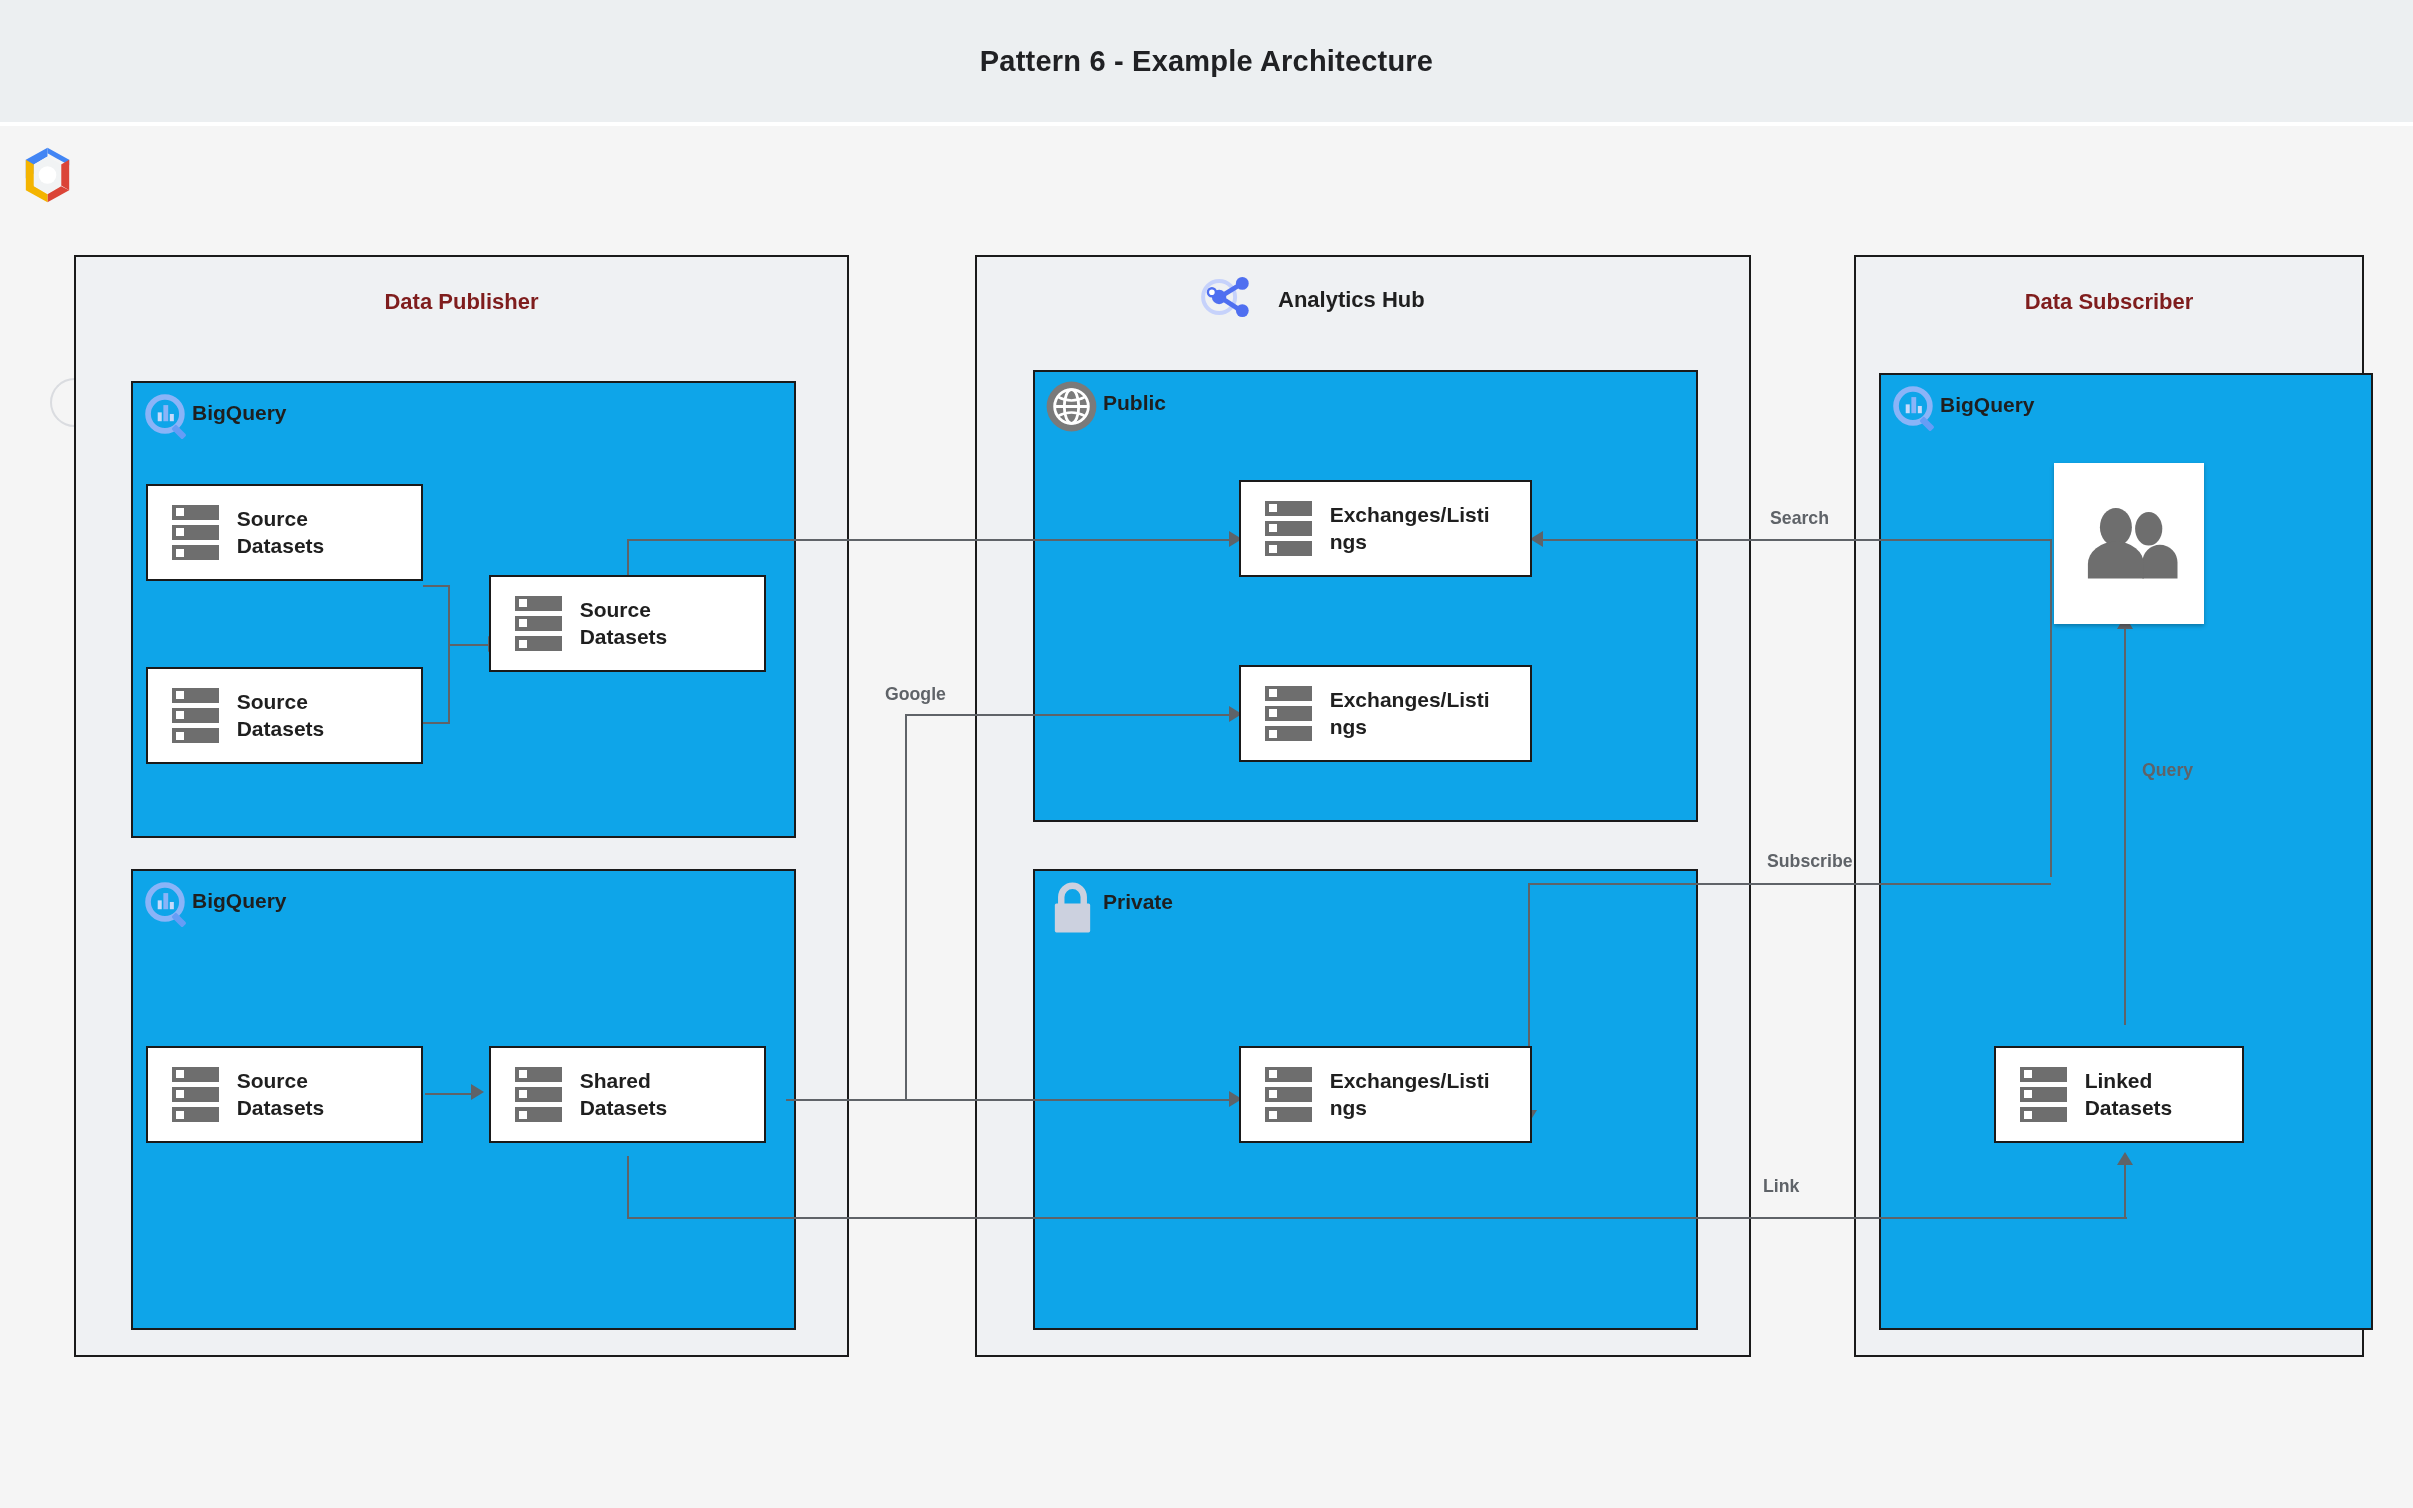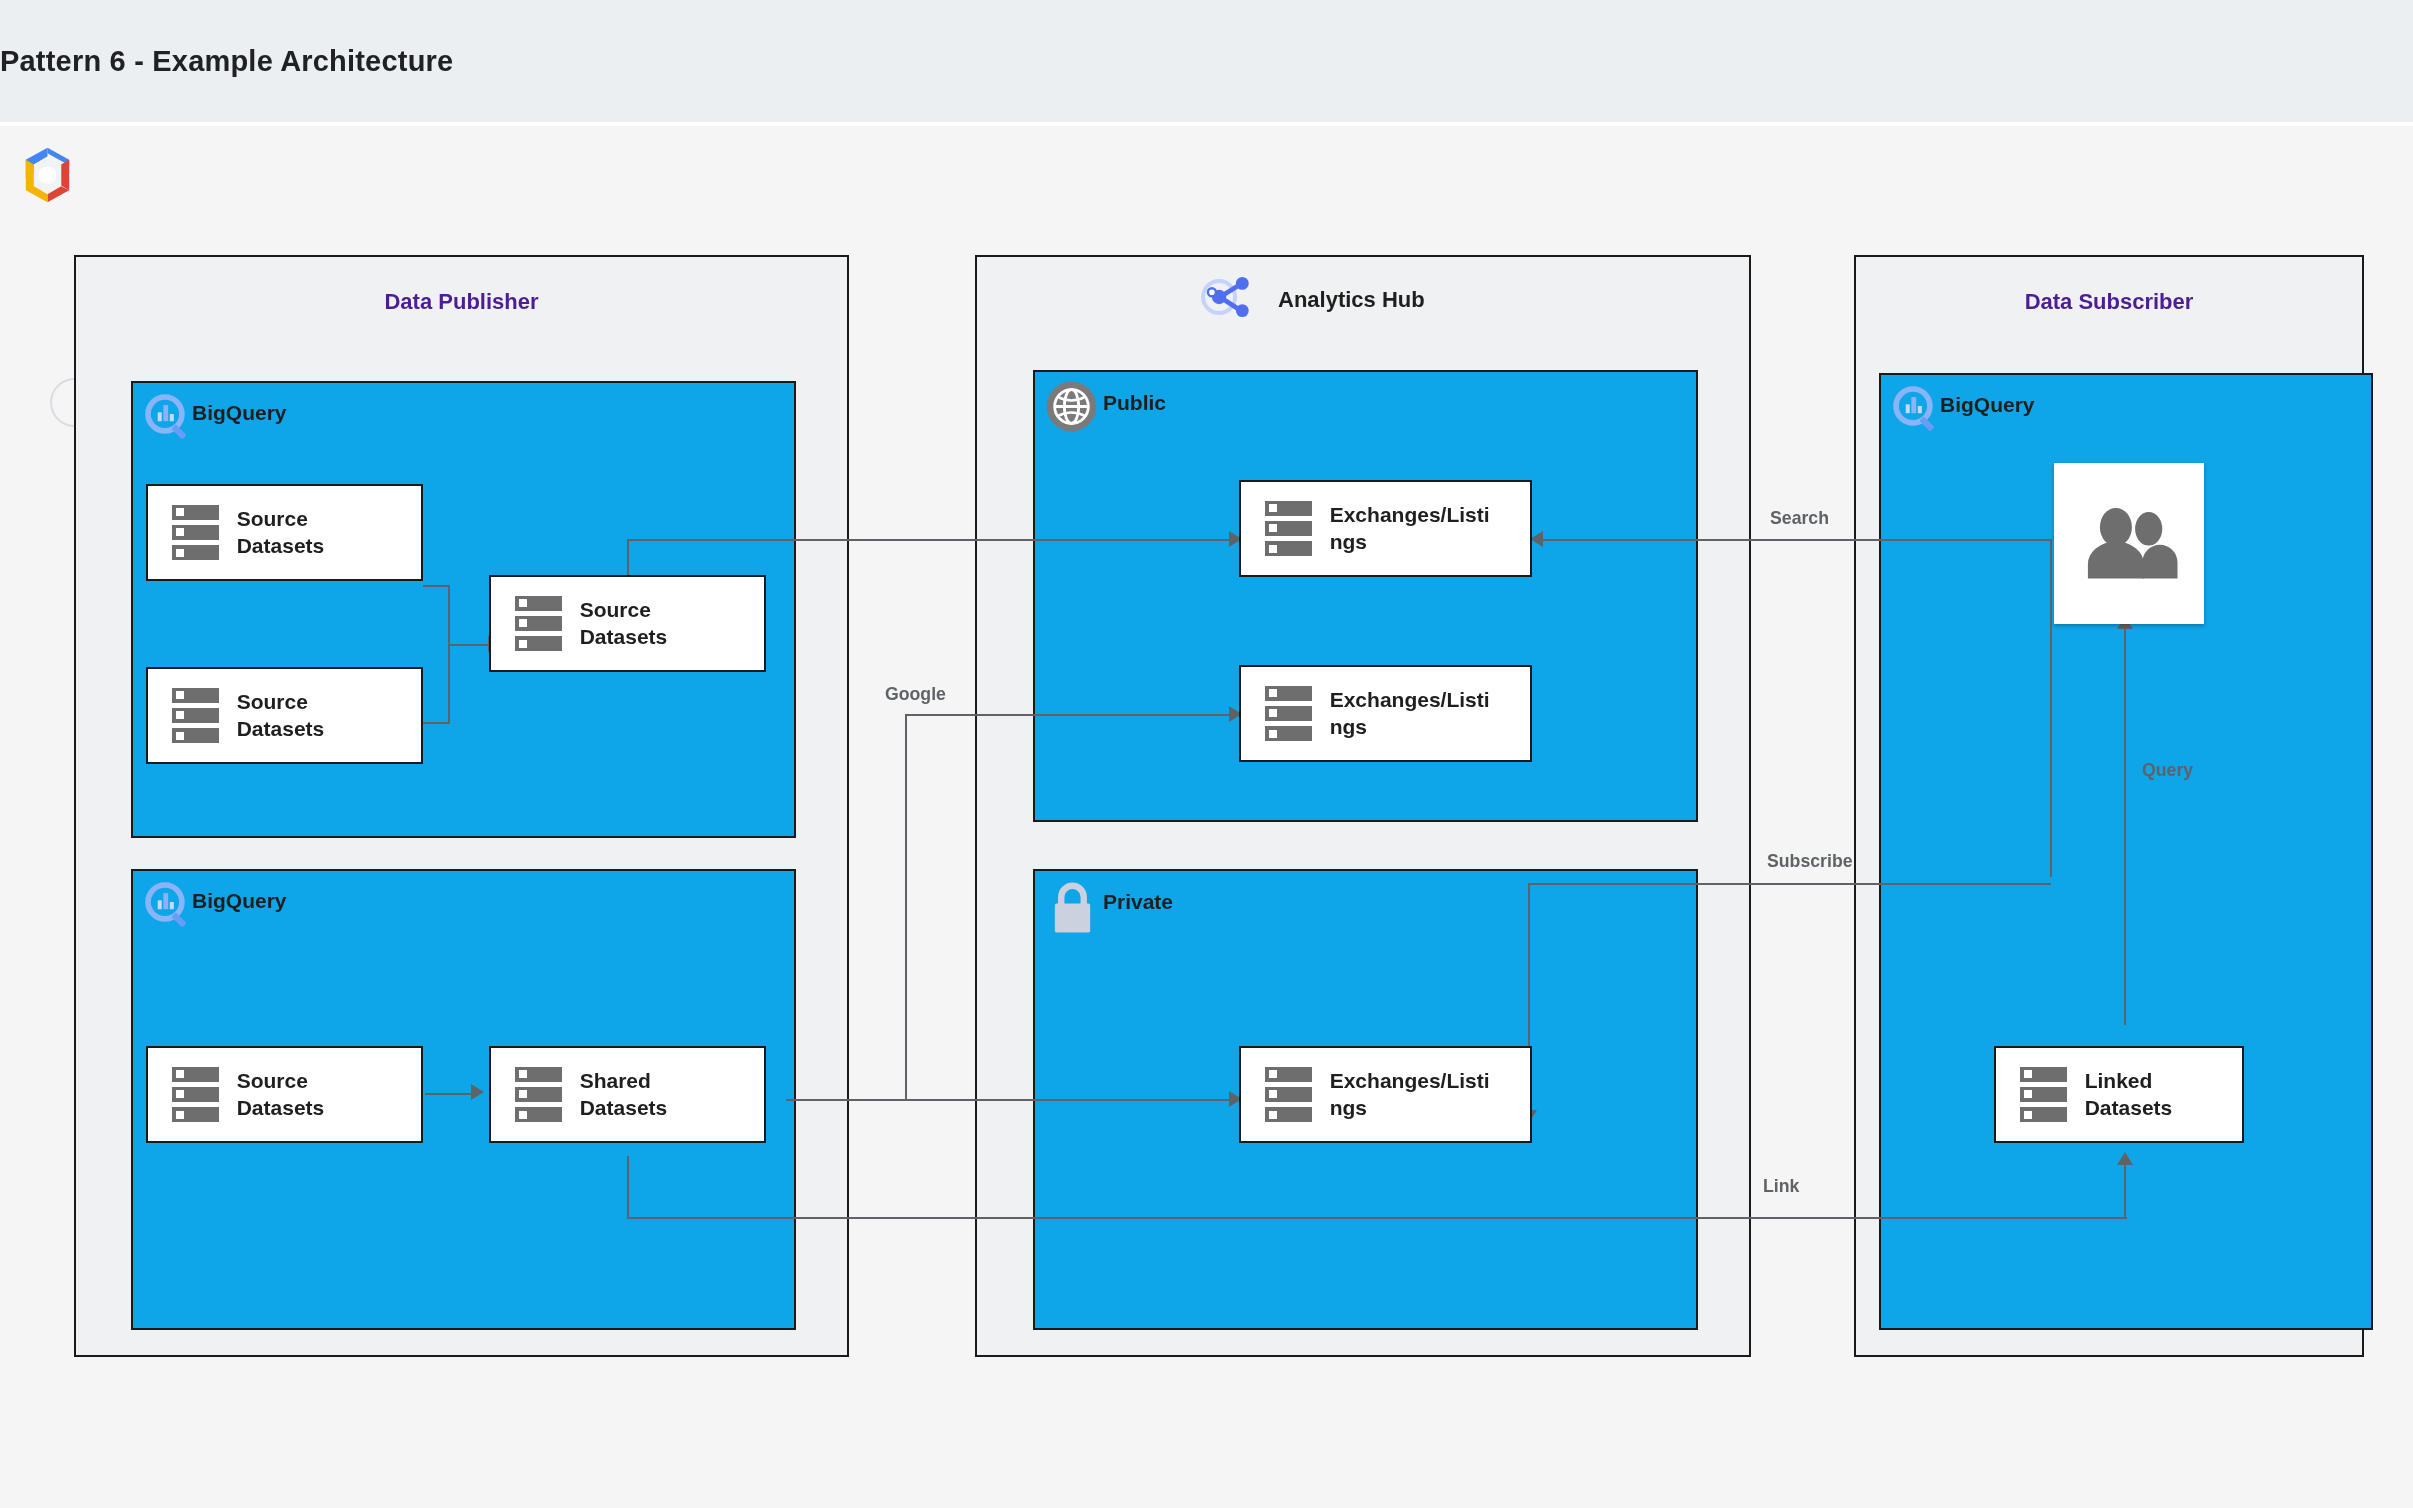--- a/index.html
+++ b/index.html
@@ -21,20 +21,21 @@
   .title-band {
     position: absolute;
     left: 0; top: 0;
     width: 2413px; height: 122px;
     background: #eceff1;
   }
   .title-text {
     position: absolute;
     left: 0; top: 0;
     width: 2413px;
+    text-align: center;
     line-height: 122px;
     font-size: 29px;
     font-weight: bold;
     color: #202124;
     letter-spacing: 0.2px;
   }
   
   .gcp-canvas {
     position: absolute;
     left: 0; top: 126px;
@@ -69,21 +70,21 @@
     background: #eff1f3;
     border: 2.4px solid #1a1a1a;
     box-sizing: border-box;
   }
   .zone-title {
     position: absolute;
     top: 32px; left: 0; right: 0;
     text-align: center;
     font-size: 22px;
     font-weight: bold;
-    color: #4c1d95;
+    color: #7f1d1d;
   }
   .zone-title-inline {
     position: absolute;
     top: 32px;
     font-size: 22px;
     font-weight: bold;
     color: #1f1f1f;
     white-space: nowrap;
   }
   

